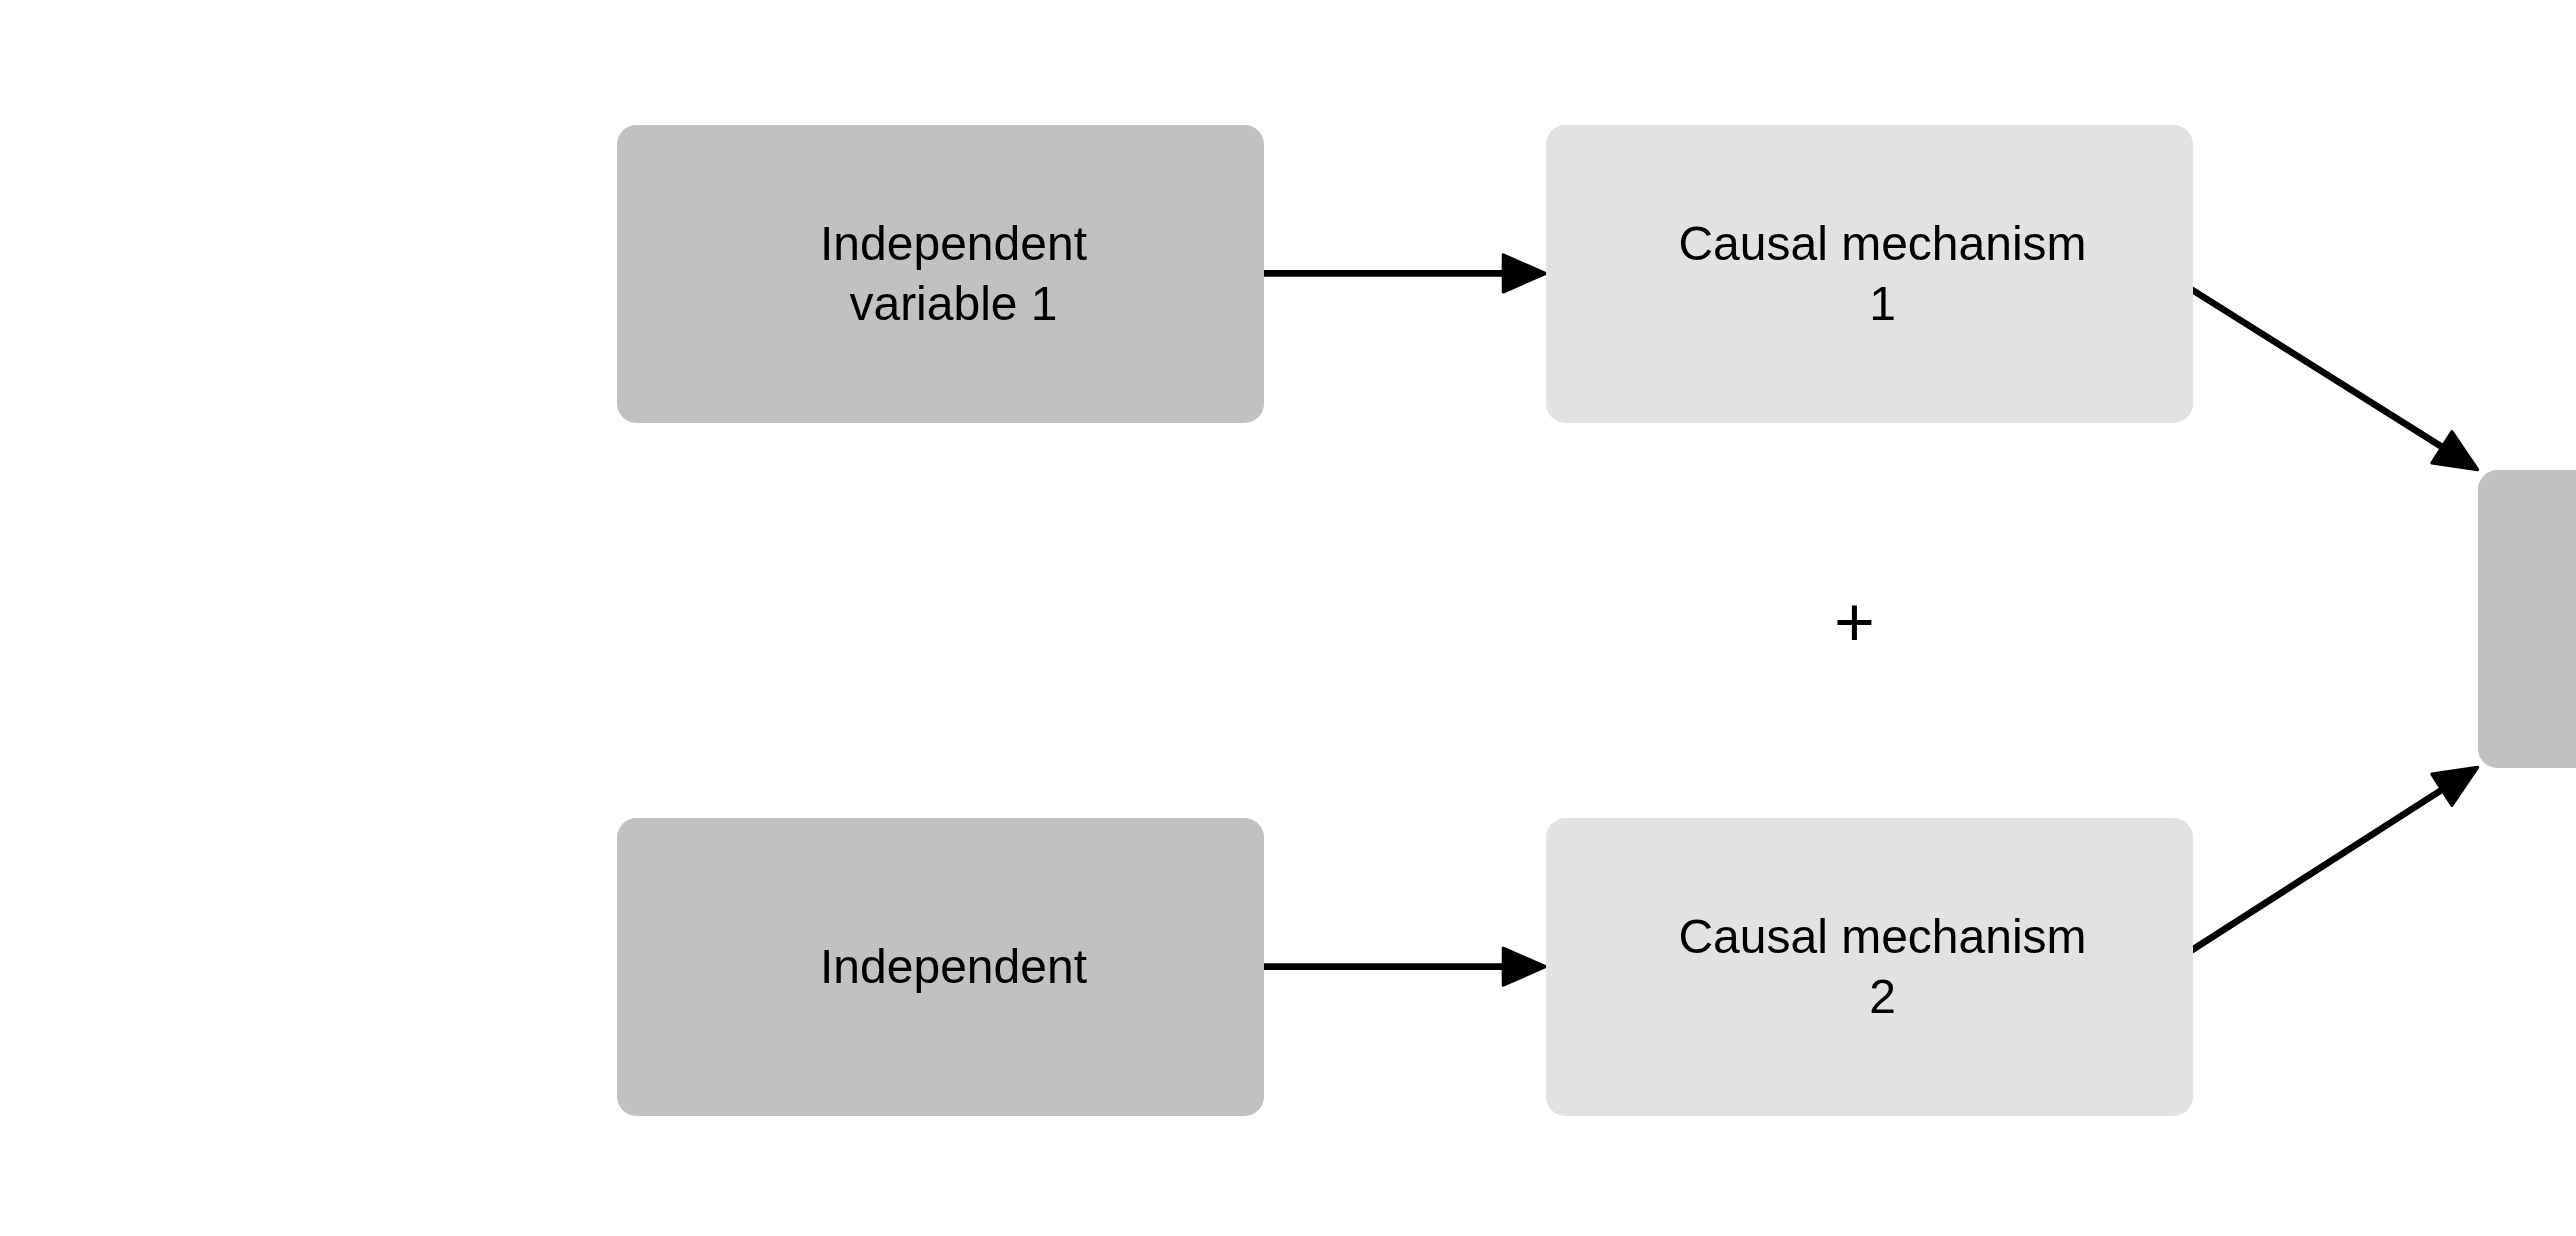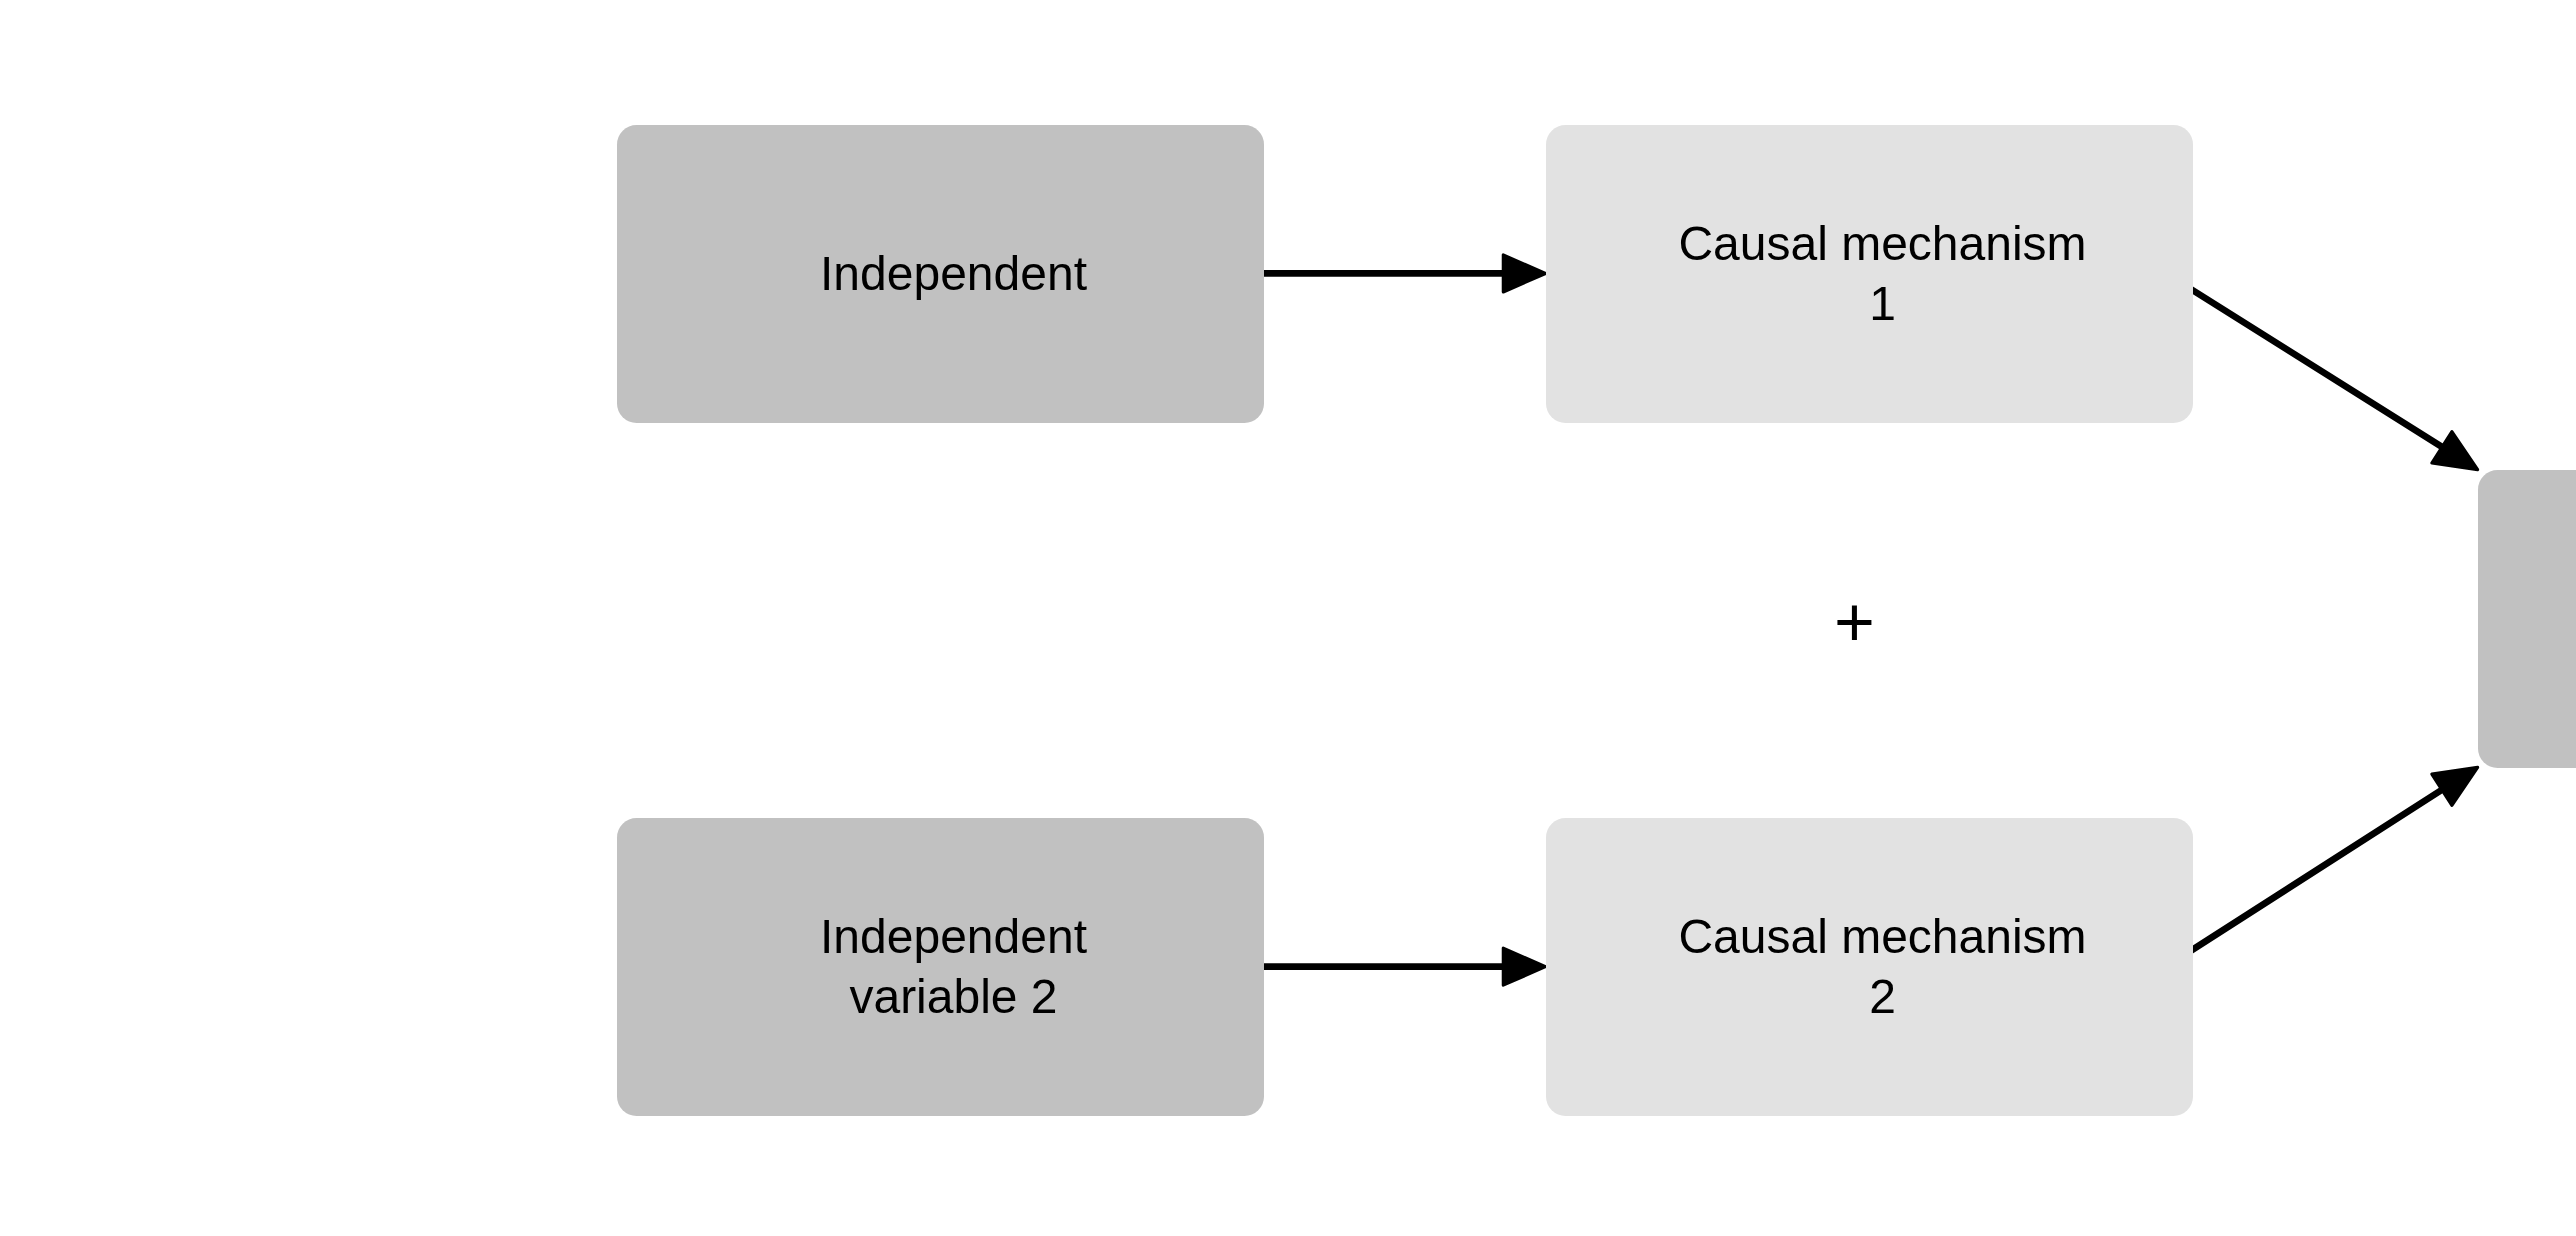--- a/index.html
+++ b/index.html
@@ -83,34 +83,34 @@
     </g>
     <g>
       <line x1="4205" y1="1877" x2="4746" y2="1530"></line>
       <polygon points="4810,1490 4760,1564 4721,1503"></polygon>
     </g>
   </svg>
 
   <div class="node variable" style="left:617px;top:125px">
     <div class="label">
       <span>Independent</span>
+      <span>variable 1</span>
     </div>
   </div>
 
   <div class="node mechanism" style="left:1546px;top:125px">
     <div class="label">
       <span>Causal mechanism</span>
       <span>1</span>
     </div>
   </div>
 
   <div class="node variable" style="left:617px;top:818px">
     <div class="label">
       <span>Independent</span>
-      <span>variable 2</span>
     </div>
   </div>
 
   <div class="node mechanism" style="left:1546px;top:818px">
     <div class="label">
       <span>Causal mechanism</span>
       <span>2</span>
     </div>
   </div>
 

